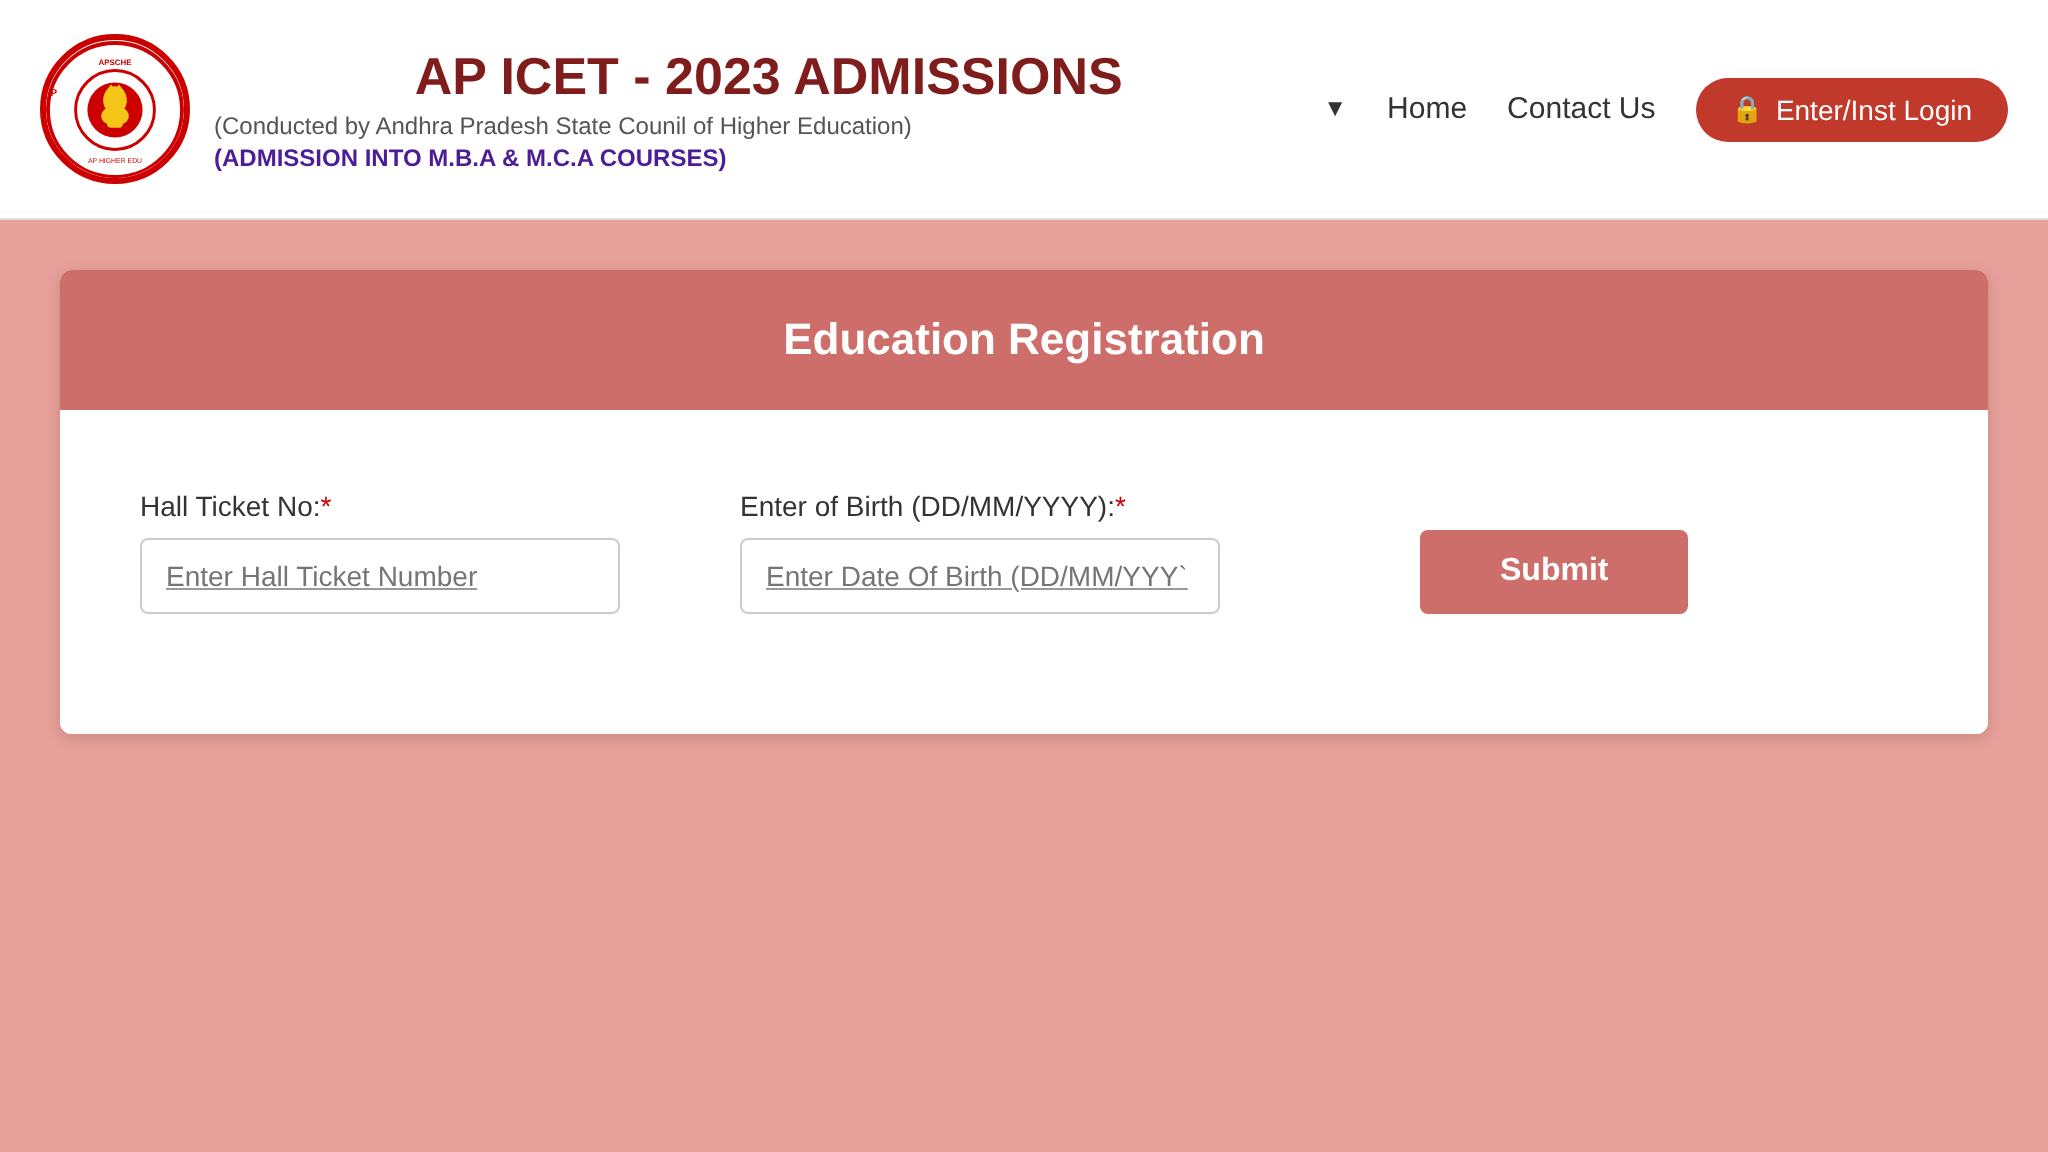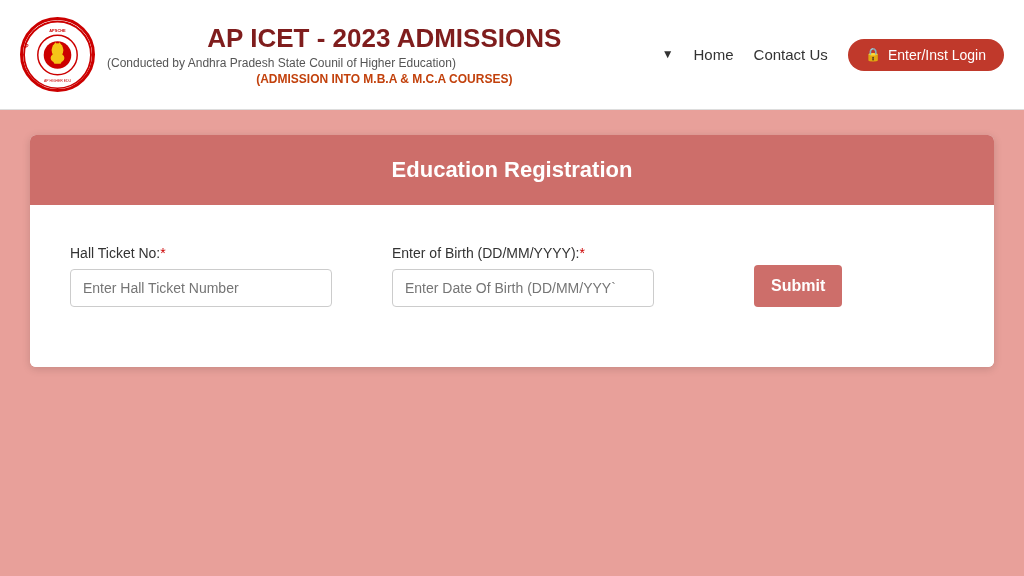--- a/index.html
+++ b/index.html
@@ -55,24 +55,23 @@
       text-align: center;
     }
 
     .header-subtitle {
       color: #555;
       font-size: 12px;
       margin-top: 2px;
     }
 
     .header-tagline {
-      color: #c2410c;
+      color: #4c1d95;
       font-size: 12px;
       font-weight: bold;
-      text-align: center;
       margin-top: 2px;
     }
 
     .nav-area {
       display: flex;
       align-items: center;
       gap: 20px;
     }
 
     .nav-dropdown {
@@ -157,35 +156,36 @@
       font-size: 14px;
       color: #333;
       font-weight: 500;
     }
 
     .form-label .required {
       color: #c00;
     }
 
     .form-input {
-      width: 262px;
+      width: 240px;
       padding: 10px 12px;
       border: 1px solid #ccc;
       border-radius: 4px;
       font-size: 14px;
       color: #999;
       outline: none;
+      text-decoration: underline;
     }
 
     .submit-btn {
       background-color: #cd6e6a;
       color: white;
       border: none;
       border-radius: 4px;
-      padding: 12px 17px;
+      padding: 12px 40px;
       font-size: 16px;
       font-weight: 600;
       cursor: pointer;
       margin-left: 40px;
     }
   </style>
 </head>
 <body>
 
 <header class="header">

